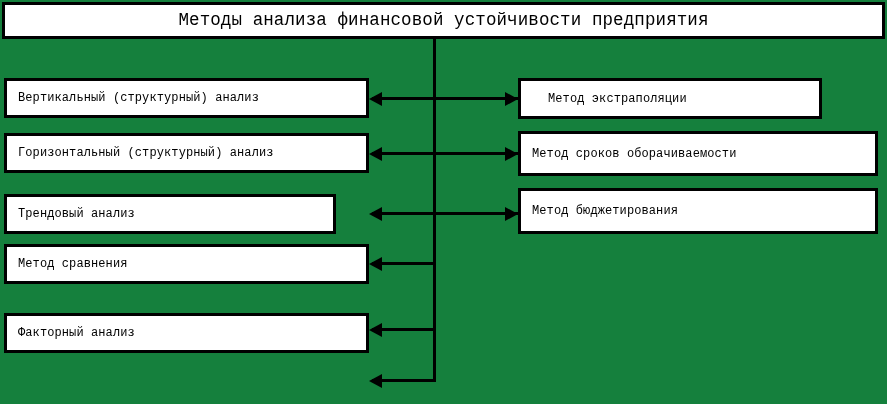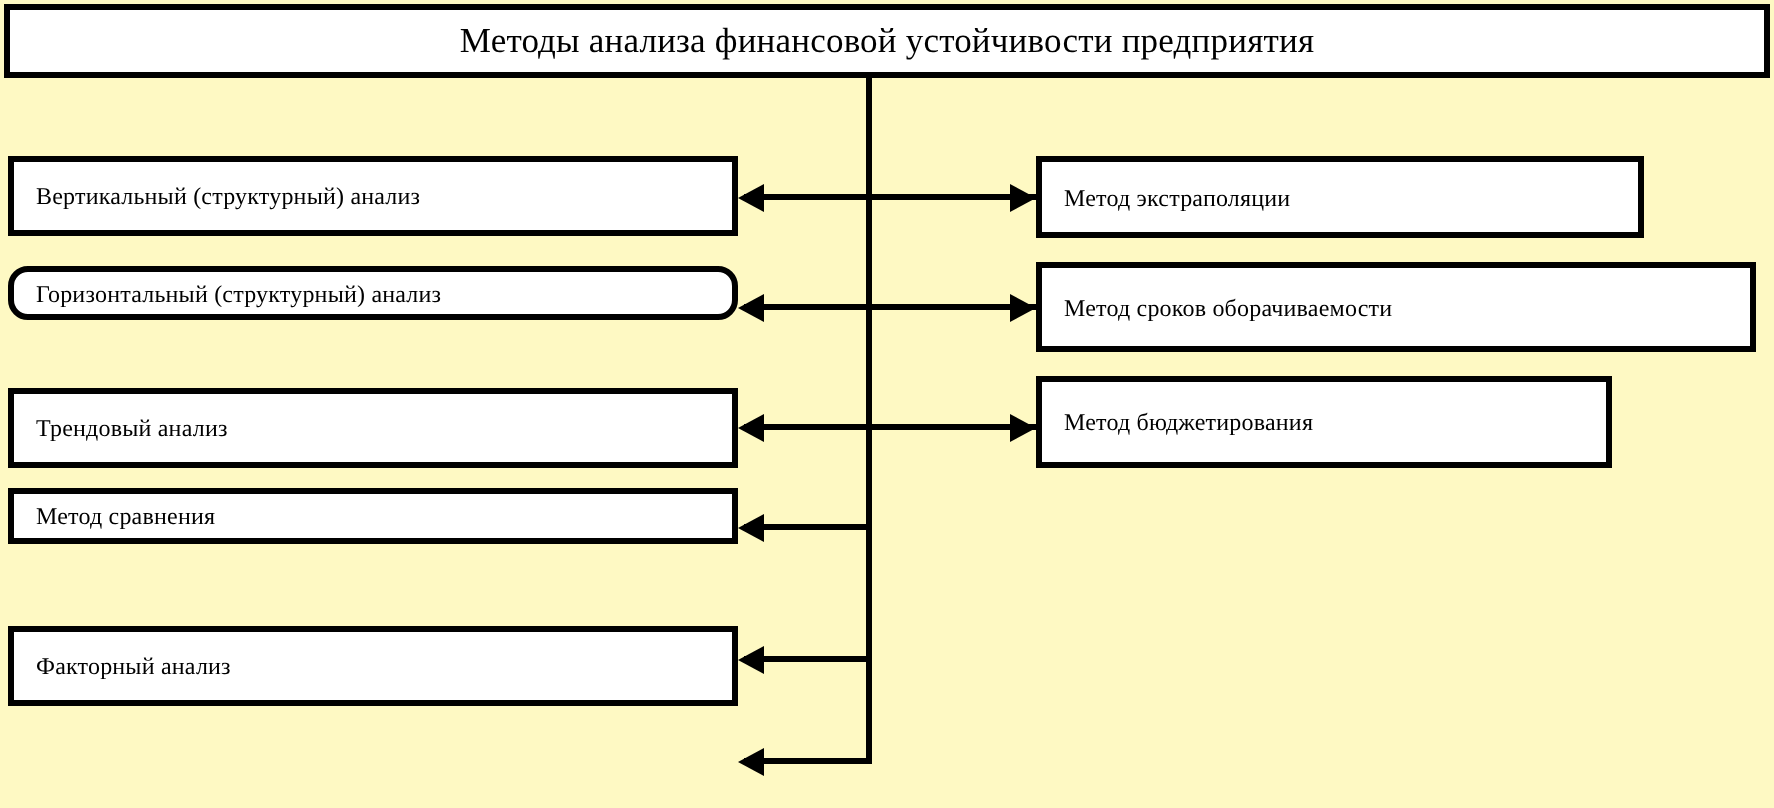--- a/index.html
+++ b/index.html
@@ -4,22 +4,22 @@
 <style>
   html, body {
     margin: 0;
     padding: 0;
     background: #ffffff;
   }
   #diagram-root {
     position: relative;
     width: 887px;
     height: 404px;
-    background: #fef9c3;
-    font-family: Liberation Serif, serif;
+    background: #15803d;
+    font-family: Liberation Mono, monospace;
     overflow: hidden;
   }
   .node-box {
     position: absolute;
     box-sizing: border-box;
     border: 3px solid #000000;
     background: #ffffff;
     display: flex;
     align-items: center;
   }
@@ -73,46 +73,46 @@
   <div class="node-box title-node" style="left:2px; top:2px; width:883px; height:37px;">
     <span class="node-label">Методы анализа финансовой устойчивости предприятия</span>
   </div>
 
   <div class="conn-v" style="left:433px; top:39px; height:343px;"></div>
 
   <div class="node-box left-node" style="left:4px; top:78px; width:365px; height:40px;">
     <span class="node-label">Вертикальный (структурный) анализ</span>
   </div>
 
-  <div class="node-box left-node" style="left:4px; top:133px; width:365px; height:27px;border-radius:10px;">
+  <div class="node-box left-node" style="left:4px; top:133px; width:365px; height:40px;">
     <span class="node-label">Горизонтальный (структурный) анализ</span>
   </div>
 
-  <div class="node-box left-node" style="left:4px; top:194px; width:365px; height:40px;">
+  <div class="node-box left-node" style="left:4px; top:194px; width:332px; height:40px;">
     <span class="node-label">Трендовый анализ</span>
   </div>
 
-  <div class="node-box left-node" style="left:4px; top:244px; width:365px; height:28px;">
+  <div class="node-box left-node" style="left:4px; top:244px; width:365px; height:40px;">
     <span class="node-label">Метод сравнения</span>
   </div>
 
   <div class="node-box left-node" style="left:4px; top:301px; width:365px; height:40px;margin-top:12px;">
     <span class="node-label">Факторный анализ</span>
   </div>
 
 
-  <div class="node-box right-node" style="left:518px; top:78px; width:304px; height:41px;">
+  <div class="node-box right-node" style="left:518px; top:78px; width:304px; height:41px;padding-left:16px;">
     <span class="node-label">Метод экстраполяции</span>
   </div>
 
   <div class="node-box right-node" style="left:518px; top:131px; width:360px; height:45px;">
     <span class="node-label">Метод сроков оборачиваемости</span>
   </div>
 
-  <div class="node-box right-node" style="left:518px; top:188px; width:288px; height:46px;">
+  <div class="node-box right-node" style="left:518px; top:188px; width:360px; height:46px;">
     <span class="node-label">Метод бюджетирования</span>
   </div>
 
   <div class="conn-h" style="left:372px; top:97px; width:146px;"></div>
   <div class="arrow-head point-left" style="left:369px; top:91.5px;"></div>
   <div class="arrow-head point-right" style="left:505px; top:91.5px;"></div>
 
   <div class="conn-h" style="left:372px; top:152px; width:146px;"></div>
   <div class="arrow-head point-left" style="left:369px; top:146.5px;"></div>
   <div class="arrow-head point-right" style="left:505px; top:146.5px;"></div>

